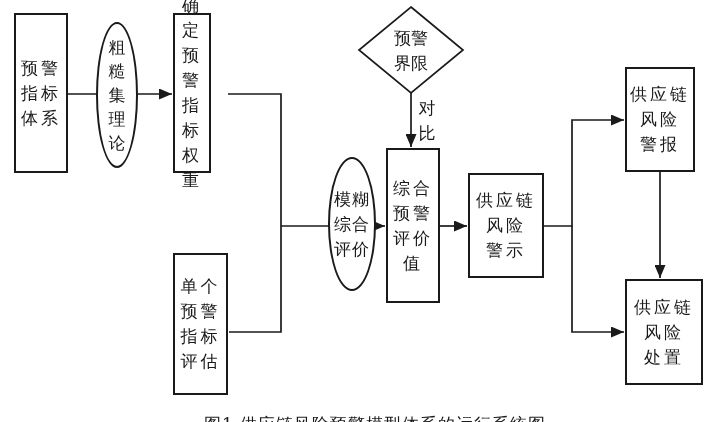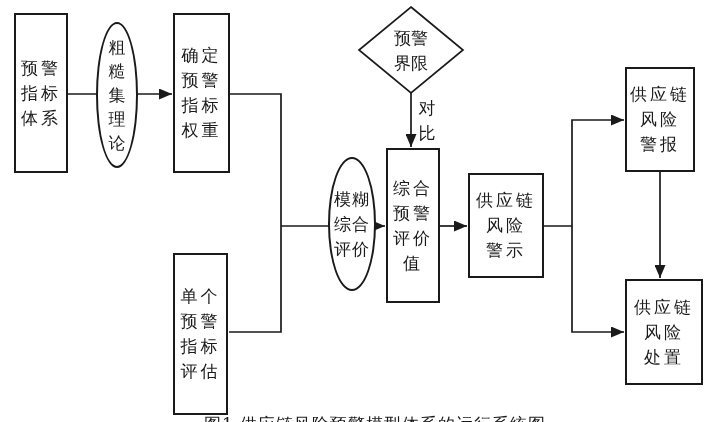--- a/index.html
+++ b/index.html
@@ -58,26 +58,26 @@
   <div class="node" style="left:14px;top:13px;width:54px;height:160px;">预警
 指标
 体系</div>
 
   <div class="node ellipse vtext" style="left:96px;top:22px;width:42px;height:146px;">粗
 糙
 集
 理
 论</div>
 
-  <div class="node" style="left:173px;top:13px;width:57px;height:160px;">确定
+  <div class="node" style="left:173px;top:13px;width:38px;height:160px;">确定
 预警
 指标
 权重</div>
 
-  <div class="node" style="left:173px;top:253px;width:55px;height:162px;">单个
+  <div class="node" style="left:173px;top:253px;width:55px;height:142px;">单个
 预警
 指标
 评估</div>
 
   <div class="node ellipse" style="left:328px;top:157px;width:48px;height:134px;letter-spacing:1px;">模糊
 综合
 评价</div>
 
   <div class="node" style="left:386px;top:148px;width:54px;height:155px;">综合
 预警

